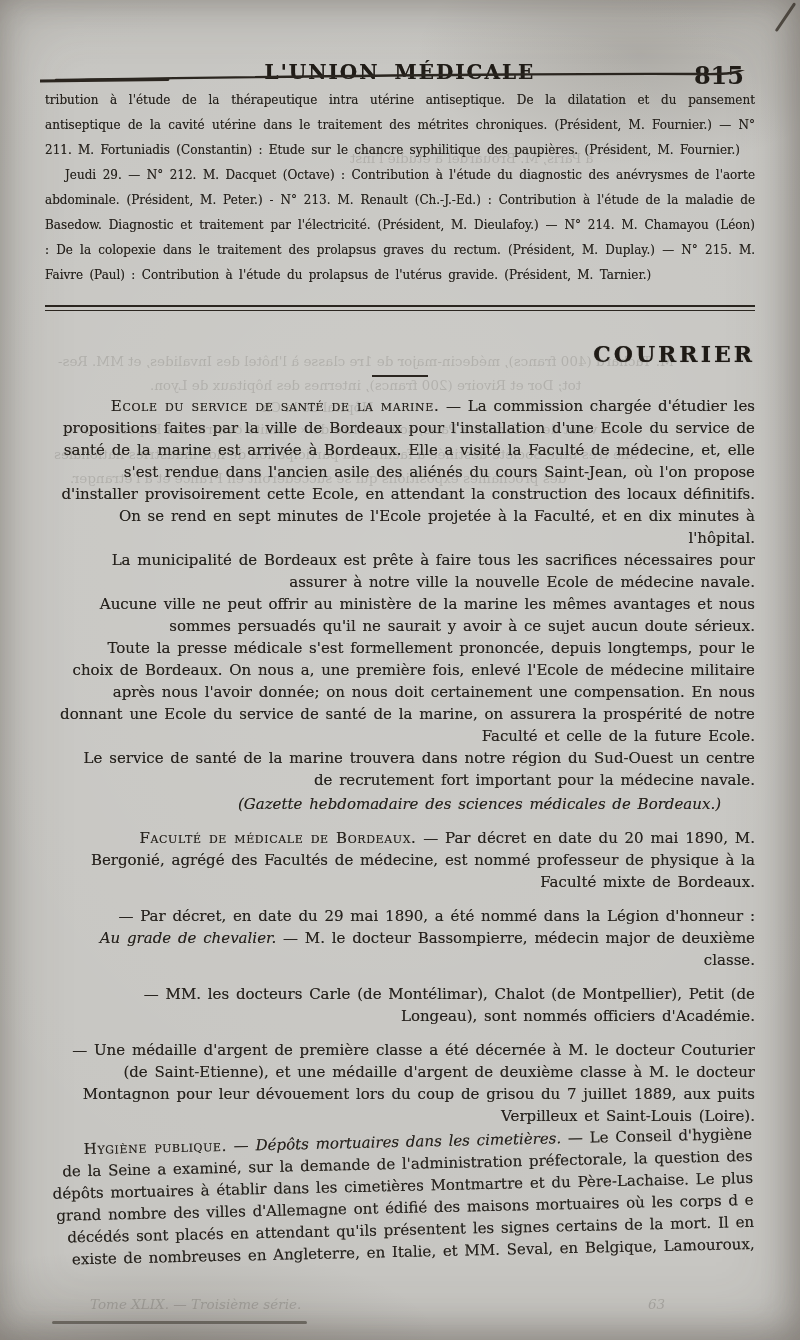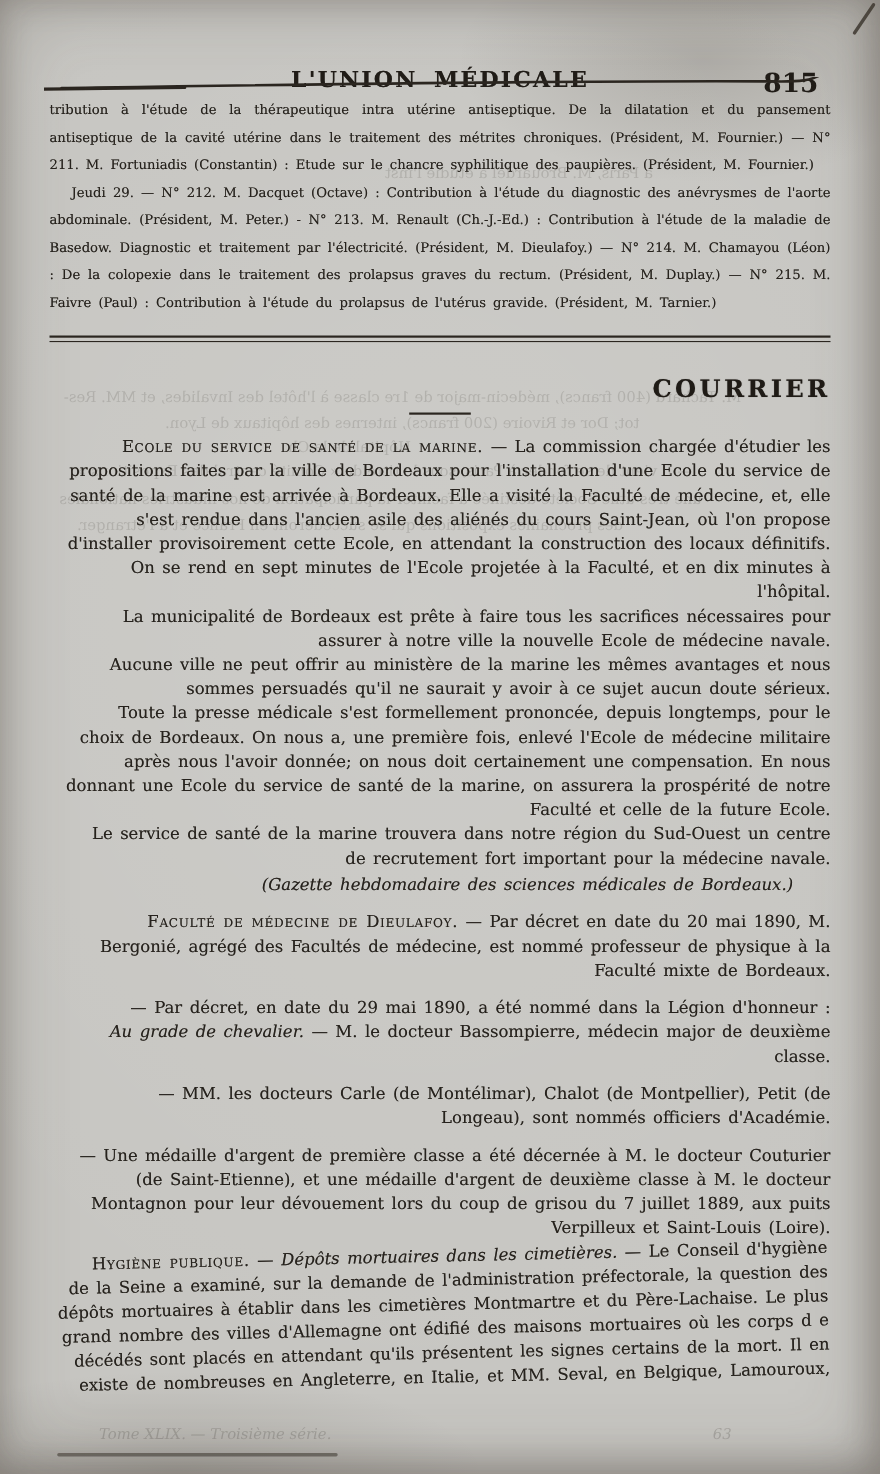--- a/index.html
+++ b/index.html
@@ -106,21 +106,21 @@
     <div class="courrier-underline"></div>
 
     <div id="courrier-items" class="courrier-items">
         <p class="para indent"><span class="seg-sc">Ecole du service de santé de la marine.</span><span class="seg-n"> — La commission chargée d'étudier les propositions faites par la ville de Bordeaux pour l'installation d'une Ecole du service de santé de la marine est arrivée à Bordeaux. Elle a visité la Faculté de médecine, et, elle s'est rendue dans l'ancien asile des aliénés du cours Saint-Jean, où l'on propose d'installer provisoirement cette Ecole, en attendant la construction des locaux définitifs.</span></p>
         <p class="para indent"><span class="seg-n">On se rend en sept minutes de l'Ecole projetée à la Faculté, et en dix minutes à l'hôpital.</span></p>
         <p class="para indent"><span class="seg-n">La municipalité de Bordeaux est prête à faire tous les sacrifices nécessaires pour assurer à notre ville la nouvelle Ecole de médecine navale.</span></p>
         <p class="para indent"><span class="seg-n">Aucune ville ne peut offrir au ministère de la marine les mêmes avantages et nous sommes persuadés qu'il ne saurait y avoir à ce sujet aucun doute sérieux.</span></p>
         <p class="para indent"><span class="seg-n">Toute la presse médicale s'est formellement prononcée, depuis longtemps, pour le choix de Bordeaux. On nous a, une première fois, enlevé l'Ecole de médecine militaire après nous l'avoir donnée; on nous doit certainement une compensation. En nous donnant une Ecole du service de santé de la marine, on assurera la prospérité de notre Faculté et celle de la future Ecole.</span></p>
         <p class="para indent"><span class="seg-n">Le service de santé de la marine trouvera dans notre région du Sud-Ouest un centre de recrutement fort important pour la médecine navale.</span></p>
         <p class="para attribution"><span class="seg-i">(Gazette hebdomadaire des sciences médicales de Bordeaux.)</span></p>
-        <p class="para indent spaced"><span class="seg-sc">Faculté de médecine de Dieulafoy.</span><span class="seg-n"> — Par décret en date du 20 mai 1890, M. Bergonié, agrégé des Facultés de médecine, est nommé professeur de physique à la Faculté mixte de Bordeaux.</span></p>
+        <p class="para indent spaced"><span class="seg-sc">Faculté de médicale de Bordeaux.</span><span class="seg-n"> — Par décret en date du 20 mai 1890, M. Bergonié, agrégé des Facultés de médecine, est nommé professeur de physique à la Faculté mixte de Bordeaux.</span></p>
         <p class="para indent spaced"><span class="seg-n">— Par décret, en date du 29 mai 1890, a été nommé dans la Légion d'honneur :</span></p>
         <p class="para indent"><span class="seg-i">Au grade de chevalier.</span><span class="seg-n"> — M. le docteur Bassompierre, médecin major de deuxième classe.</span></p>
         <p class="para indent spaced"><span class="seg-n">— MM. les docteurs Carle (de Montélimar), Chalot (de Montpellier), Petit (de Longeau), sont nommés officiers d'Académie.</span></p>
         <p class="para indent spaced"><span class="seg-n">— Une médaille d'argent de première classe a été décernée à M. le docteur Couturier (de Saint-Etienne), et une médaille d'argent de deuxième classe à M. le docteur Montagnon pour leur dévouement lors du coup de grisou du 7 juillet 1889, aux puits Verpilleux et Saint-Louis (Loire).</span></p>
         <p class="para indent spaced tilted"><span class="seg-sc">Hygiène publique.</span><span class="seg-n"> — </span><span class="seg-i">Dépôts mortuaires dans les cimetières.</span><span class="seg-n"> — Le Conseil d'hygiène de la Seine a examiné, sur la demande de l'administration préfectorale, la question des dépôts mortuaires à établir dans les cimetières Montmartre et du Père-Lachaise. Le plus grand nombre des villes d'Allemagne ont édifié des maisons mortuaires où les corps d e décédés sont placés en attendant qu'ils présentent les signes certains de la mort. Il en existe de nombreuses en Angleterre, en Italie, et MM. Seval, en Belgique, Lamouroux,</span></p>
       </div>
   </div>
 
   <div id="ghost-layer" class="ghost-layer">
       <div class="ghost" style="left: 350px; top: 150px;">à Paris, M. Brouardel a étudié l'inst</div>

